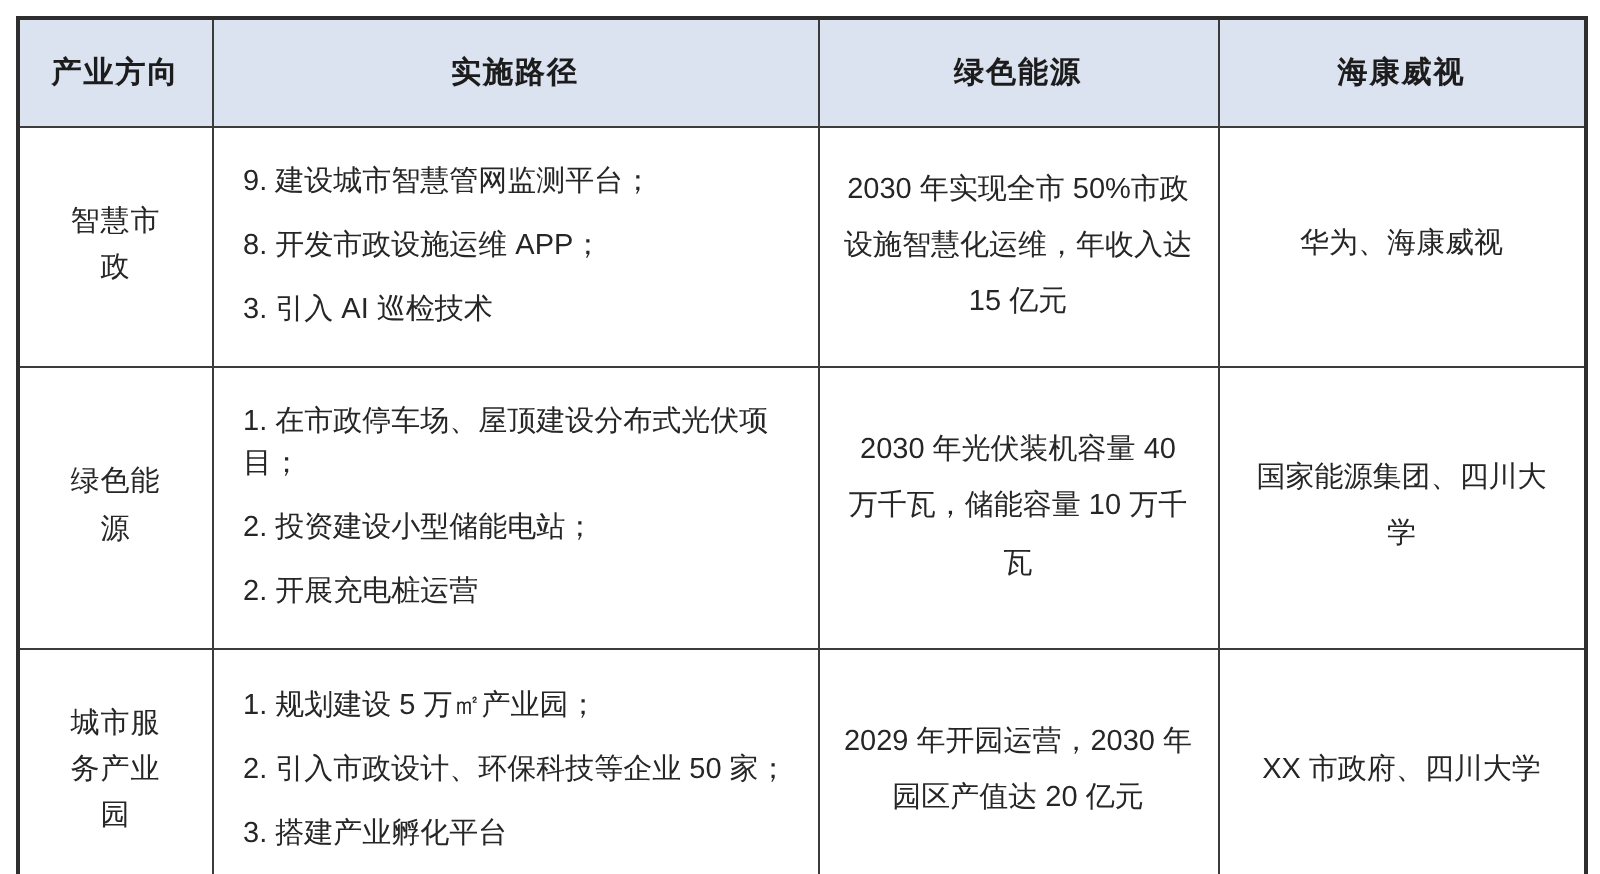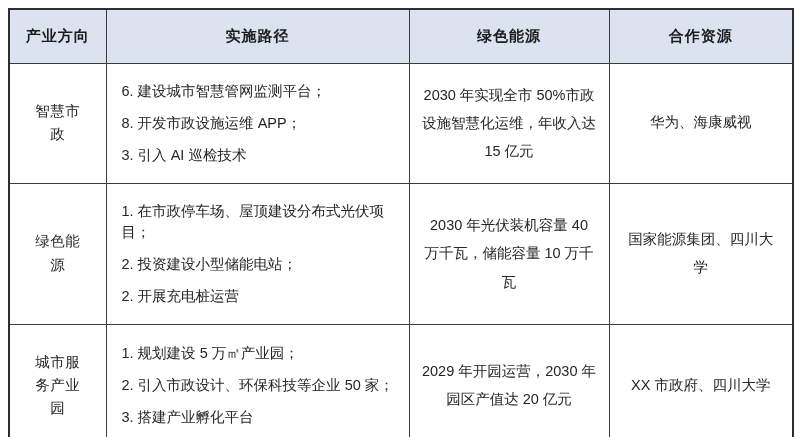--- a/index.html
+++ b/index.html
@@ -85,28 +85,28 @@
       <col style="width: 97px">
       <col style="width: 303px">
       <col style="width: 200px">
       <col style="width: 184px">
     </colgroup>
     <thead>
       <tr>
         <th>产业方向</th>
         <th>实施路径</th>
         <th>绿色能源</th>
-        <th>合作资源</th>
+        <th>海康威视</th>
       </tr>
     </thead>
     <tbody>
       <tr class="row-1">
         <td class="cell-direction">智慧市政</td>
         <td class="cell-path">
-          <div class="path-item">6. 建设城市智慧管网监测平台；</div>
+          <div class="path-item">9. 建设城市智慧管网监测平台；</div>
           <div class="path-item">8. 开发市政设施运维 APP；</div>
           <div class="path-item">3. 引入 AI 巡检技术</div>
         </td>
         <td class="cell-goal">2030 年实现全市 50%市政设施智慧化运维，年收入达 15 亿元</td>
         <td class="cell-resources">华为、海康威视</td>
       </tr>
       <tr class="row-2">
         <td class="cell-direction">绿色能源</td>
         <td class="cell-path">
           <div class="path-item">1. 在市政停车场、屋顶建设分布式光伏项目；</div>

